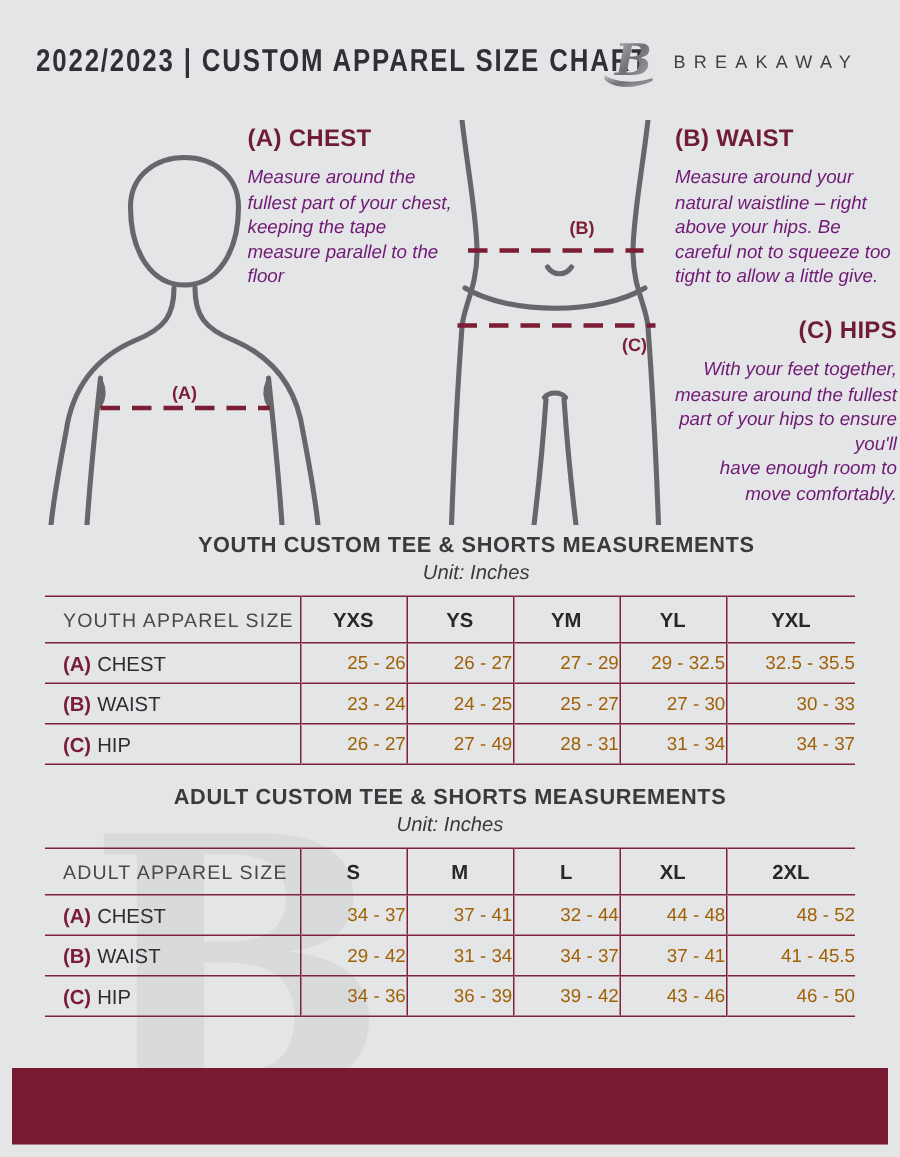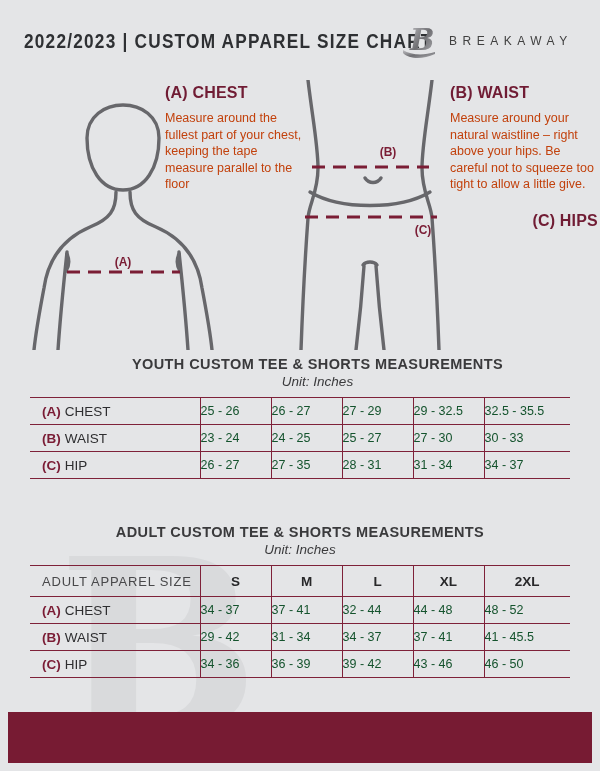--- a/index.html
+++ b/index.html
@@ -36,22 +36,22 @@
   
   .figure-svg{z-index:1;}
 
   
   .instr{z-index:1;}
   .instr h3{
     margin:0 0 8px 0;font-size:16px;font-weight:700;
     color:#701c34;letter-spacing:0.2px;
   }
   .instr p{
-    margin:0;font-size:12.5px;line-height:1.32;
-    color:#c2410c;white-space:pre-line;
+    margin:0;font-style:italic;font-size:12.5px;line-height:1.32;
+    color:#701a75;white-space:pre-line;
   }
   .instr-a{left:165px;top:84px;width:140px;}
   .instr-b{left:450px;top:84px;width:146px;}
   .instr-c{left:450px;top:212px;width:148px;text-align:right;}
 
   
   .section-head{left:0;right:0;text-align:center;z-index:1;color:#3a3a3c;}
   .section-head .t{font-size:14.5px;font-weight:700;letter-spacing:0.4px;}
   .section-head .u{font-size:13.5px;font-style:italic;margin-top:2px;}
 
@@ -69,21 +69,21 @@
   table.size-table tr.data td{height:26px;}
   td.rowhead{
     padding-left:12px !important;font-size:13px;color:#48484a;
     letter-spacing:0.8px;
   }
   td.colhead{
     text-align:center;font-weight:700;font-size:13.5px;color:#28282a;
   }
   td.rowlabel{padding-left:12px !important;font-size:13.5px;color:#2e2e30;}
   td.rowlabel .pfx{font-weight:700;color:#7a1c35;margin-right:4px;}
-  td.val{text-align:left;font-size:12.5px;color:#14532d;}
+  td.val{text-align:right;font-size:12.5px;color:#a16207;}
 
   
   .footer-bar{
     left:8px;right:8px;top:712px;height:51px;background:#771b33;z-index:2;
   }
 
   svg text.diagram-label{
     font-family:"Liberation Sans",sans-serif;font-size:12px;
     font-weight:bold;fill:#7a1d35;
   }
@@ -141,57 +141,67 @@
 <div class="abs instr instr-a">
   <h3>(A) CHEST</h3>
   <p>Measure around the fullest part of your chest, keeping the tape measure parallel to the floor</p>
 </div>
 <div class="abs instr instr-b">
   <h3>(B) WAIST</h3>
   <p>Measure around your natural waistline – right above your hips. Be careful not to squeeze too tight to allow a little give.</p>
 </div>
 <div class="abs instr instr-c">
   <h3>(C) HIPS</h3>
+  <p>With your feet together, measure around the fullest part of your hips to ensure you'll
+have enough room to move comfortably.</p>
 </div>
 
 <div class="abs section-head" style="top:356px;padding-left:35px;">
   <div class="t">YOUTH CUSTOM TEE &amp; SHORTS MEASUREMENTS</div>
   <div class="u">Unit: Inches</div>
 </div>
 
 <table class="size-table" style="top:397px;">
   <colgroup>
       <col style="width:170px">
       <col style="width:71px">
       <col style="width:71px">
       <col style="width:71px">
       <col style="width:71px">
       <col style="width:86px">
     </colgroup>
   <tbody>
+      <tr class="head">
+    <td class="rowhead">YOUTH APPAREL SIZE</td>
+    <td class="colhead">YXS</td>
+    <td class="colhead">YS</td>
+    <td class="colhead">YM</td>
+    <td class="colhead">YL</td>
+    <td class="colhead">YXL</td>
+  </tr>
   <tr class="data">
     <td class="rowlabel"><span class="pfx">(A)</span><span>CHEST</span></td>
     <td class="val">25 - 26</td>
     <td class="val">26 - 27</td>
     <td class="val">27 - 29</td>
     <td class="val">29 - 32.5</td>
     <td class="val">32.5 - 35.5</td>
   </tr>
   <tr class="data">
     <td class="rowlabel"><span class="pfx">(B)</span><span>WAIST</span></td>
     <td class="val">23 - 24</td>
     <td class="val">24 - 25</td>
     <td class="val">25 - 27</td>
     <td class="val">27 - 30</td>
     <td class="val">30 - 33</td>
   </tr>
   <tr class="data">
     <td class="rowlabel"><span class="pfx">(C)</span><span>HIP</span></td>
     <td class="val">26 - 27</td>
-    <td class="val">27 - 35</td>
+    <td class="val">27 - 49</td>
     <td class="val">28 - 31</td>
     <td class="val">31 - 34</td>
     <td class="val">34 - 37</td>
   </tr>
 </tbody>
   </table>
 
 <div class="abs section-head" style="top:524px;">
   <div class="t">ADULT CUSTOM TEE &amp; SHORTS MEASUREMENTS</div>
   <div class="u">Unit: Inches</div>

